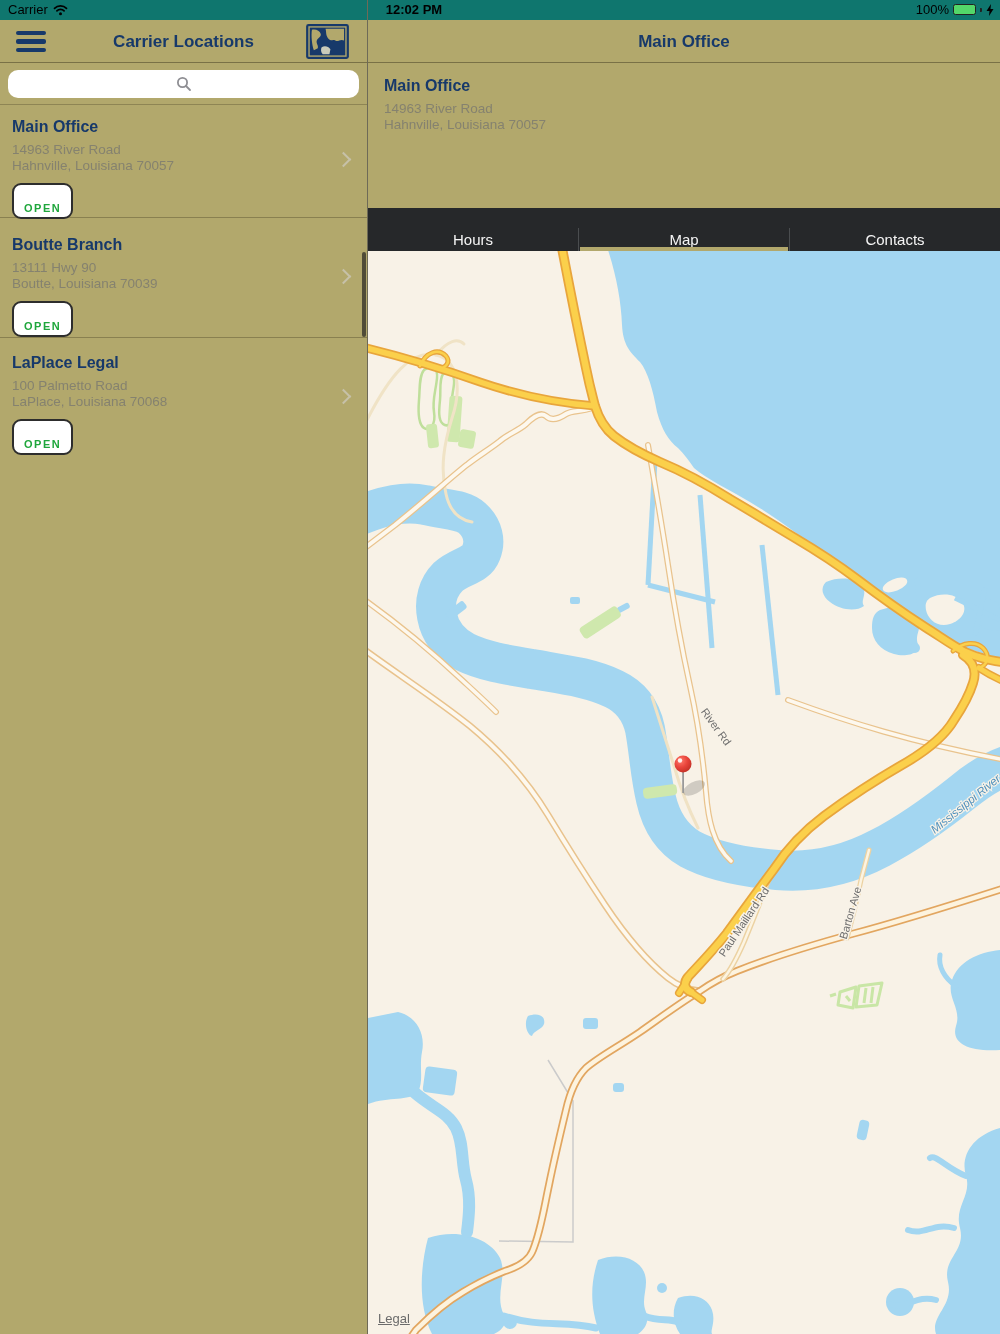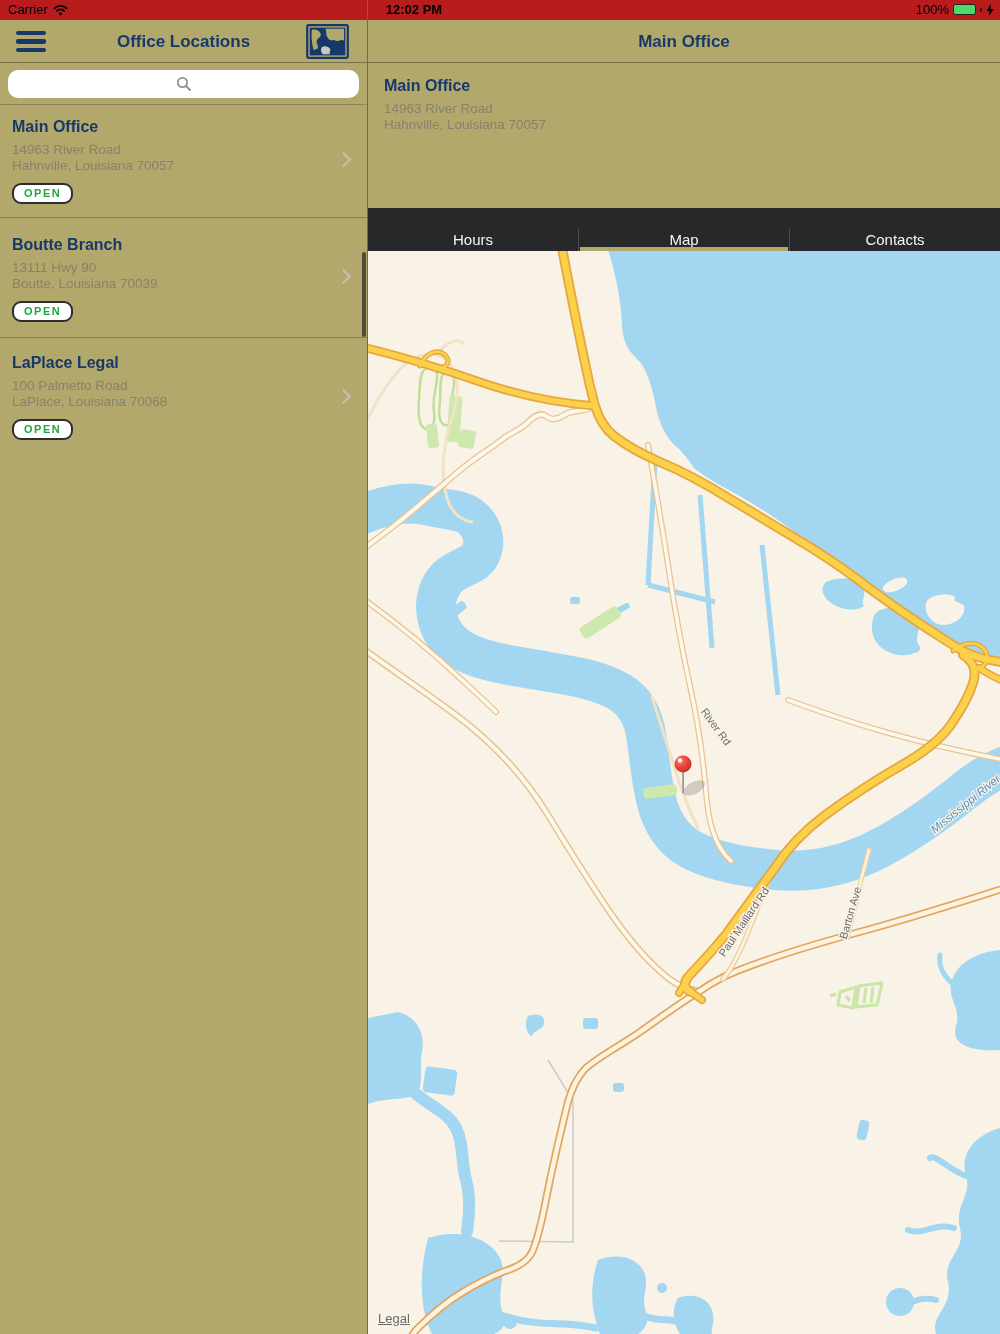--- a/index.html
+++ b/index.html
@@ -1,18 +1,18 @@
 <!DOCTYPE html>
 <html><head>
 <meta charset="utf-8">
 <style>
   * { margin:0; padding:0; box-sizing:border-box; }
   html,body { width:1000px; height:1334px; }
   body { font-family:"Liberation Sans", sans-serif; background:#b2a86c; overflow:hidden; }
-  #app { position:relative; width:1000px; height:1334px; background:#b91c1c; }
+  #app { position:relative; width:1000px; height:1334px; background:#0f766e; }
 
   
   .status-bar { position:absolute; top:0; left:0; width:1000px; height:20px; }
   .sb-left { position:absolute; left:8px; top:2px; display:flex; align-items:center; gap:5px; font-size:13px; color:#000; }
   .sb-time { position:absolute; left:0; top:2px; width:828px; text-align:center; font-size:13px; font-weight:bold; color:#000; }
   .sb-right { position:absolute; right:6px; top:2px; display:flex; align-items:center; gap:4px; font-size:13px; color:#000; }
   .battery-body { position:relative; width:23px; height:11px; border:1px solid #222; border-radius:2.5px; background:#53d769; }
   .battery-tip { width:2px; height:4px; background:#222; border-radius:0 1px 1px 0; }
 
   
@@ -30,21 +30,21 @@
   .sidebar { position:absolute; top:63px; left:0; width:367px; height:1271px; background:#b2a86c; }
   .pane-divider { position:absolute; top:0; left:367px; width:1px; height:1334px; background:#6e6a57; }
   .search-row { height:42px; padding:7px 8px; border-bottom:1px solid rgba(74,68,40,0.35); }
   .search-box { width:100%; height:28px; background:#fff; border:none; border-radius:10px; display:flex; align-items:center; justify-content:center; }
   .branch-row { position:relative; padding:13px 40px 0 12px; border-bottom:1px solid rgba(74,68,40,0.40); cursor:pointer; }
   .branch-row.r1 { height:113px; }
   .branch-row.r2 { height:120px; padding-top:18px; }
   .branch-row.r3 { height:120px; padding-top:16px; border-bottom:none; }
   .branch-name { font-size:16px; font-weight:bold; color:#17396a; }
   .branch-addr { margin-top:6px; font-size:13.5px; line-height:1.18; color:#85826f; }
-  .open-badge { display:inline-block; margin-top:9px; padding:2px 10px 3px; background:#fff; border:2px solid #2d2d2d;
+  .open-badge { display:inline-block; margin-top:9px; padding:17px 10px 3px; background:#fff; border:2px solid #2d2d2d;
                 border-radius:9px; font-size:11px; font-weight:bold; letter-spacing:1.5px; color:#1fa63c; }
   .chevron { position:absolute; right:18px; top:50%; width:11px; height:11px; margin-top:-7px;
              border-top:2.5px solid #c6c1a8; border-right:2.5px solid #c6c1a8; transform:rotate(45deg); }
   .scroll-indicator { position:absolute; left:362px; top:252px; width:4px; height:85px; border-radius:2px; background:rgba(55,53,44,0.8); }
 
   
   .detail-head { position:absolute; top:63px; left:368px; width:632px; height:145px; background:#b2a86c; padding:14px 16px; }
   .detail-name { font-size:16px; font-weight:bold; color:#17396a; }
   .detail-addr { margin-top:6px; font-size:13.5px; line-height:1.18; color:#85826f; }
 
@@ -85,21 +85,21 @@
       </svg>
     </div>
   </div>
 
   <div class="nav left">
     <div class="hamburger">
         <span></span>
         <span></span>
         <span></span>
       </div>
-    <div class="nav-title">Office Locations</div>
+    <div class="nav-title">Carrier Locations</div>
     <svg class="nav-logo" viewBox="0 0 44 36">
       <rect x="0" y="0" width="44" height="36" rx="2.5" fill="#17396a"></rect>
       <rect x="3" y="3" width="38" height="30" fill="none" stroke="#b2a86c" stroke-width="1.4"></rect>
       <path d="M6,6 C10,5 14,7 15,10 C16,13 12,14 11,17 C10,20 13,22 12,25 L8,27 C6,22 5,12 6,6 Z" fill="#b2a86c"></path>
       <path d="M20,5 L39,5 L39,17 C35,15 33,19 30,17 C27,15 25,19 22,14 C20,11 21,8 20,5 Z" fill="#b2a86c"></path>
       <path d="M16,24 C19,22 23,23 25,26 L24,31 L17,31 C15,29 15,26 16,24 Z" fill="#e9e4c8" opacity="0.85"></path>
     </svg>
   </div>
 
   <div class="nav right">

